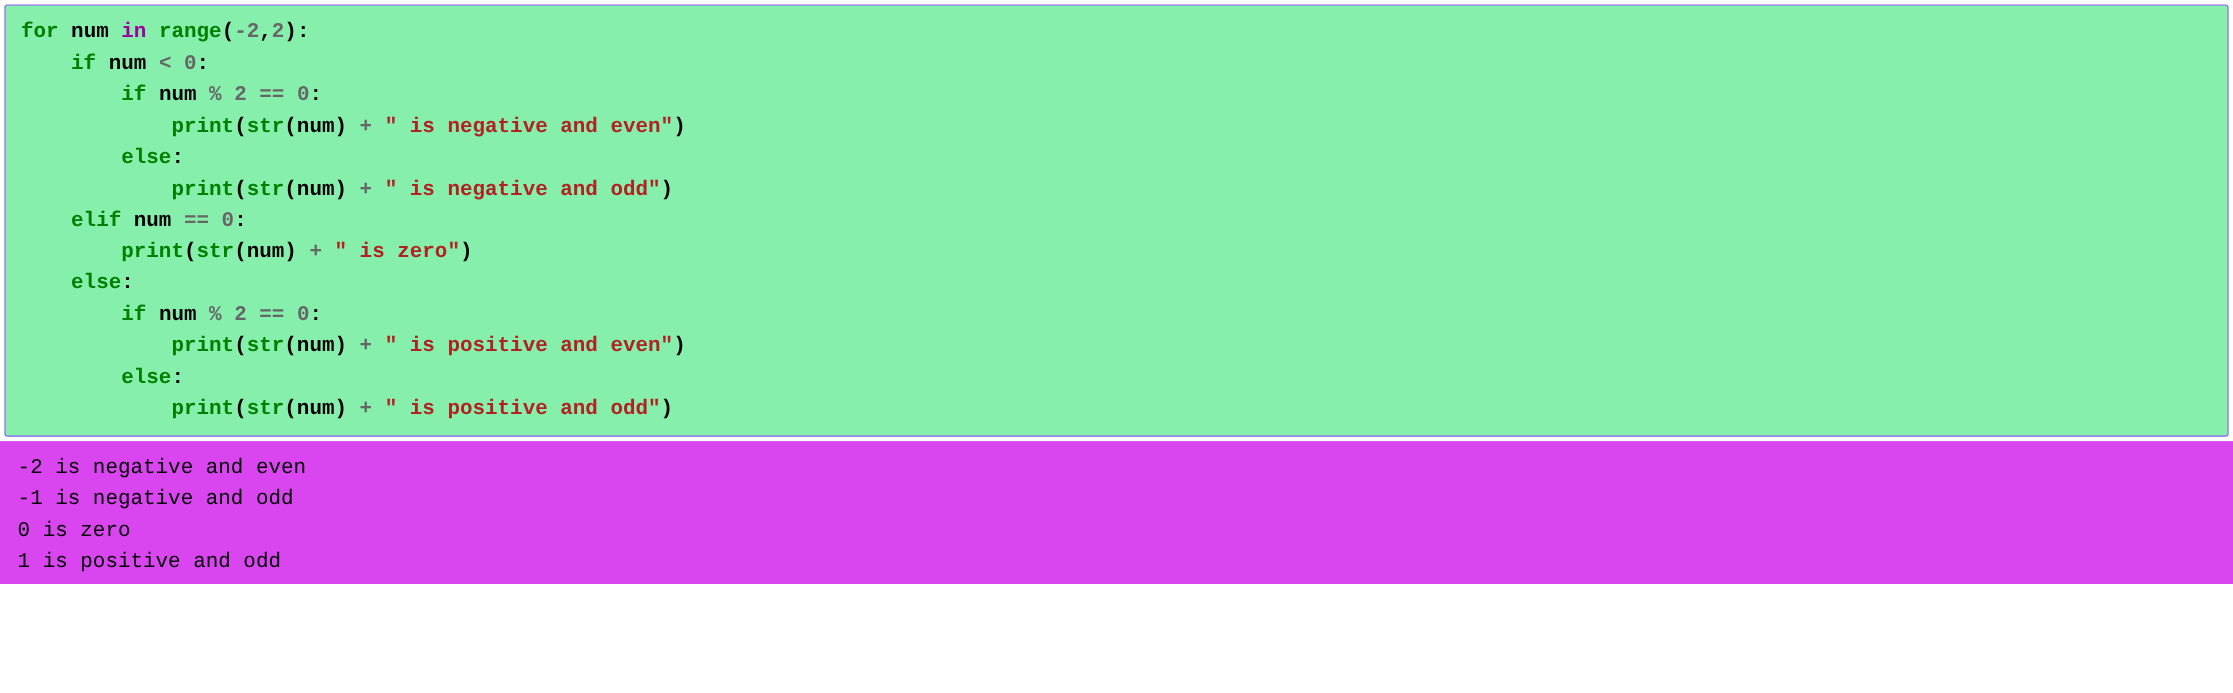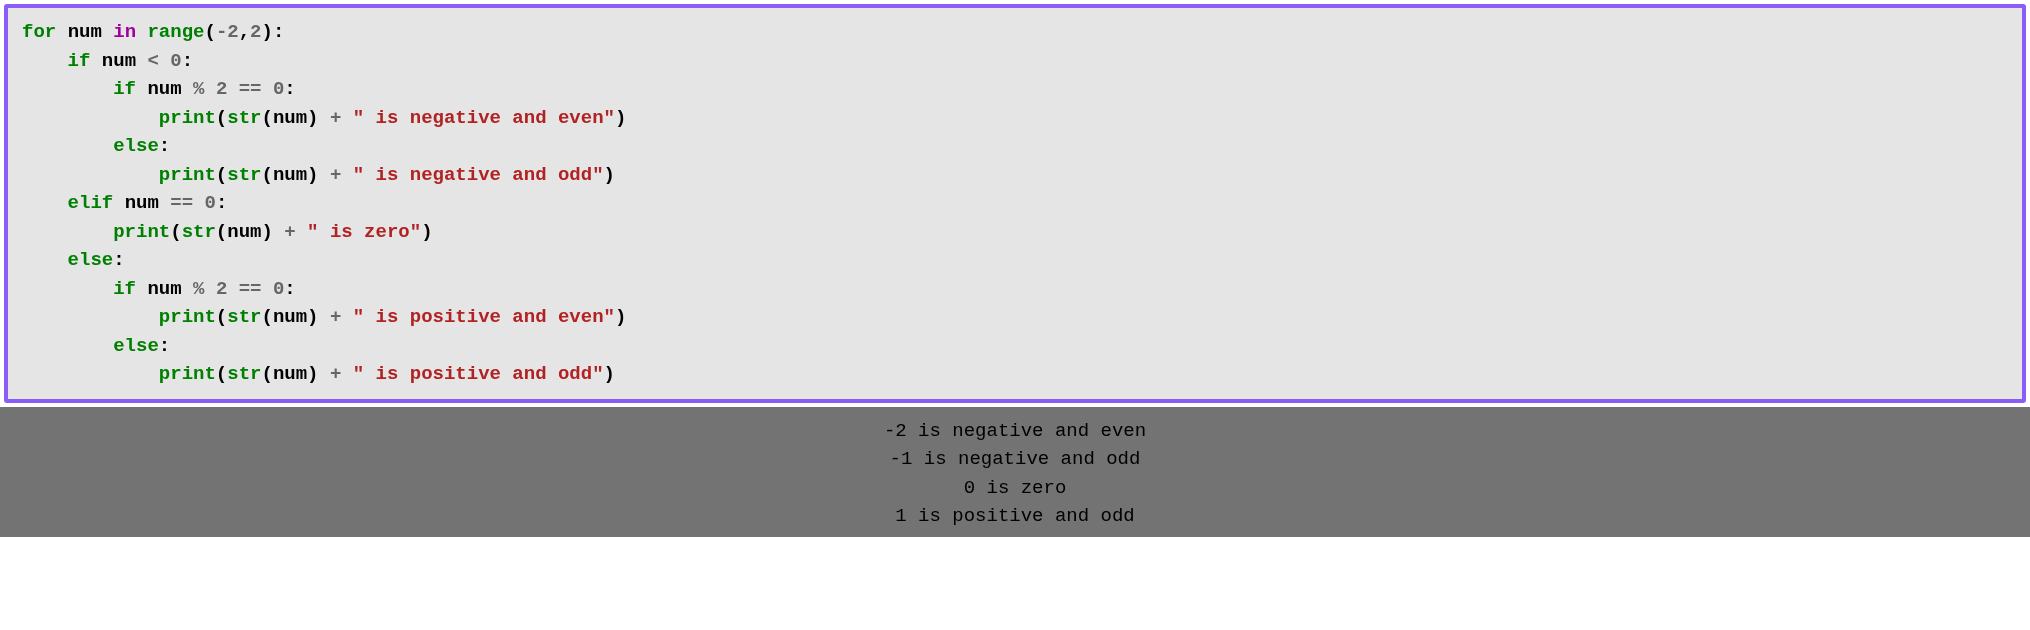--- a/index.html
+++ b/index.html
@@ -9,34 +9,33 @@
     }
     body {
       font-family: "Courier New", Courier, monospace;
       font-weight: bold;
       font-size: 19px;
       line-height: 1.5;
       background: #ffffff;
       padding: 0;
     }
     .code-cell {
-      background: #e5e5e5;
-      border: 4px solid #8b5cf6;
+      background: #86efac;
+      border: 1px solid #8b5cf6;
       border-radius: 3px;
       padding: 10px 14px;
       margin: 4px;
       white-space: pre;
       overflow-x: auto;
     }
     .output-cell {
-      background: #737373;
+      background: #d946ef;
       padding: 10px 16px 6px 16px;
       white-space: pre;
       font-weight: normal;
-      text-align: center;
     }
     .k { color: #008000; font-weight: bold; }   
     .n { color: #000000; }                       
     .o { color: #666666; }                       
     .op-kw { color: #a000a0; font-weight: bold; }
     .builtin { color: #008000; }                 
     .num-lit { color: #666666; }                 
     .s { color: #b22222; }                       
     .p { color: #000000; }                       
     .colon { color: #000000; }

